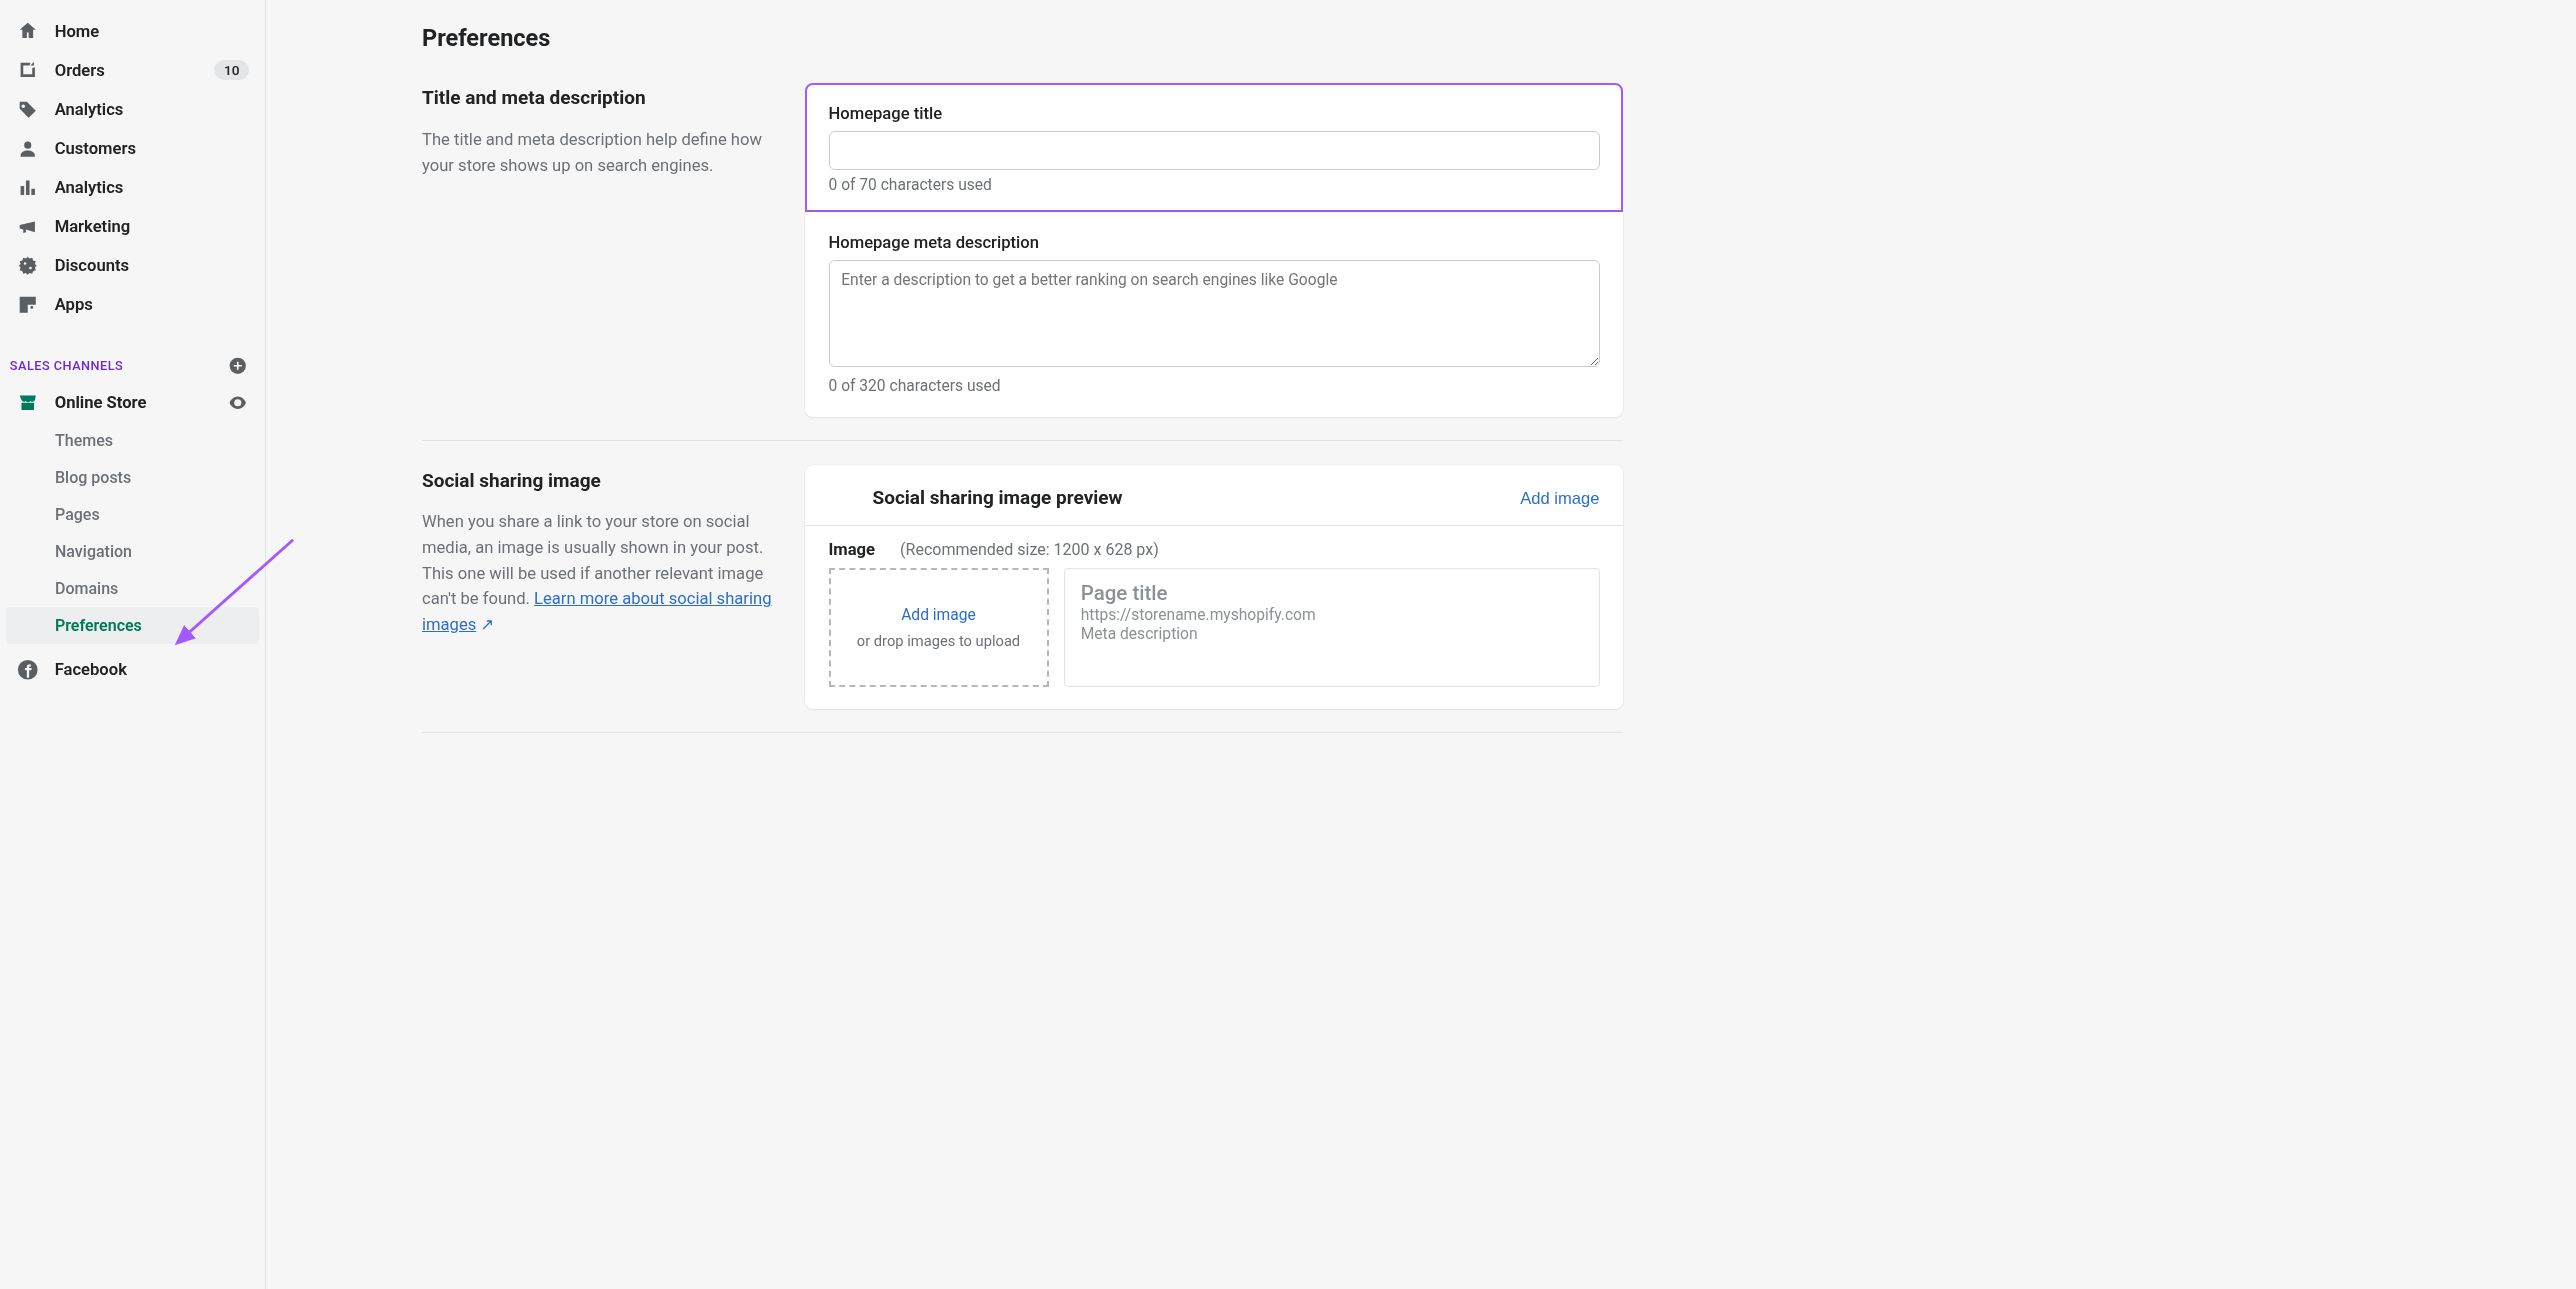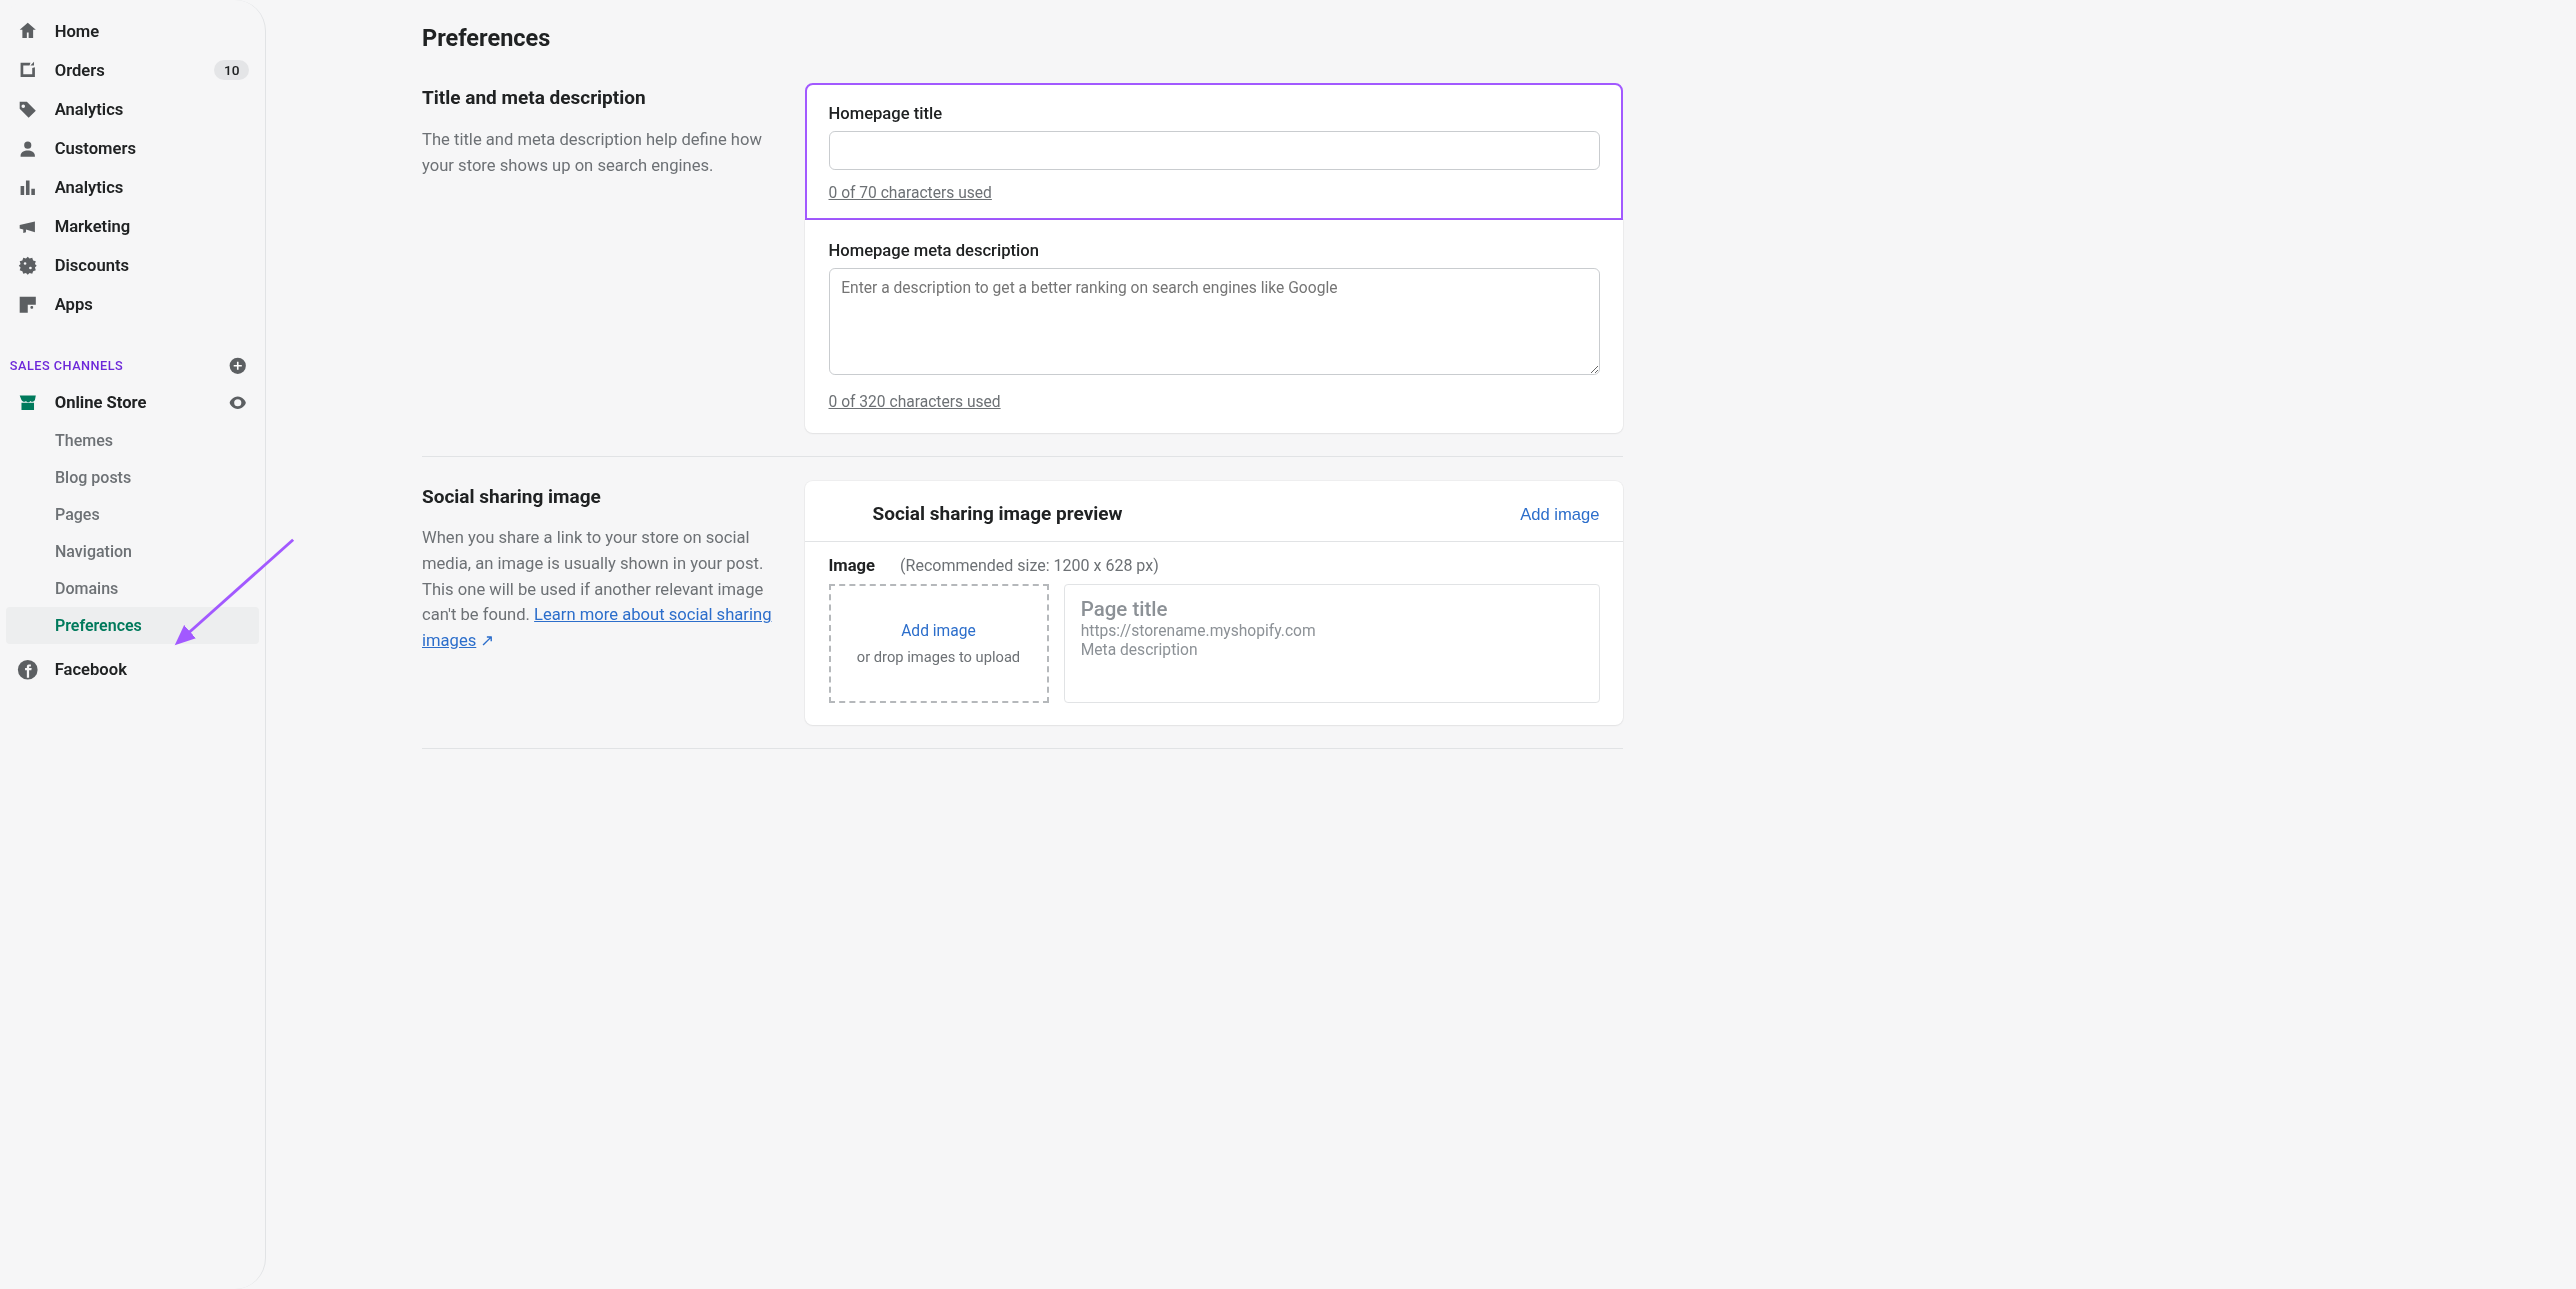--- a/index.html
+++ b/index.html
@@ -151,22 +151,21 @@
     border-radius: 5.9px;
     padding: 9.8px 11.7px;
     font-size: 15.6px;
     font-family: inherit;
     background: #fff;
   }
   textarea.text-input { min-height: 107px; resize: vertical; }
   .helper {
     font-size: 15.6px;
     color: #6d7175;
-    margin-top: 14px;
-    text-decoration: underline;
+    margin-top: 6px;
   }
   .field-group { margin-bottom: 0; }
   .card-header-row {
     display: flex;
     align-items: flex-end;
     justify-content: space-between;
     margin-bottom: 7.8px;
     margin-left: 44px;
   }
   .card-header-row h3 {
@@ -217,21 +216,21 @@
   .preview-box .url { font-size:15.6px; color:#8c9196; }
   .preview-box .md { font-size:15.6px; color:#8c9196; }
   .card.social-card hr {
     border:none; border-top:1px solid #e1e3e5;
     margin: 15.6px -23.5px 13.7px -23.5px;
   }
   .arrow-annotation {
     position: absolute;
     pointer-events: none;
   }
-  .sidebar-wrap { position: relative; border-radius: 31px; }
+  .sidebar-wrap { position: relative; }
 </style>
 </head>
 <body>
 
 <div class="layout">
   <div class="sidebar sidebar-wrap">
 
     <div class="nav-item">
       <span class="icon">
           <svg viewBox="0 0 24 24" width="21.5" height="21.5">

